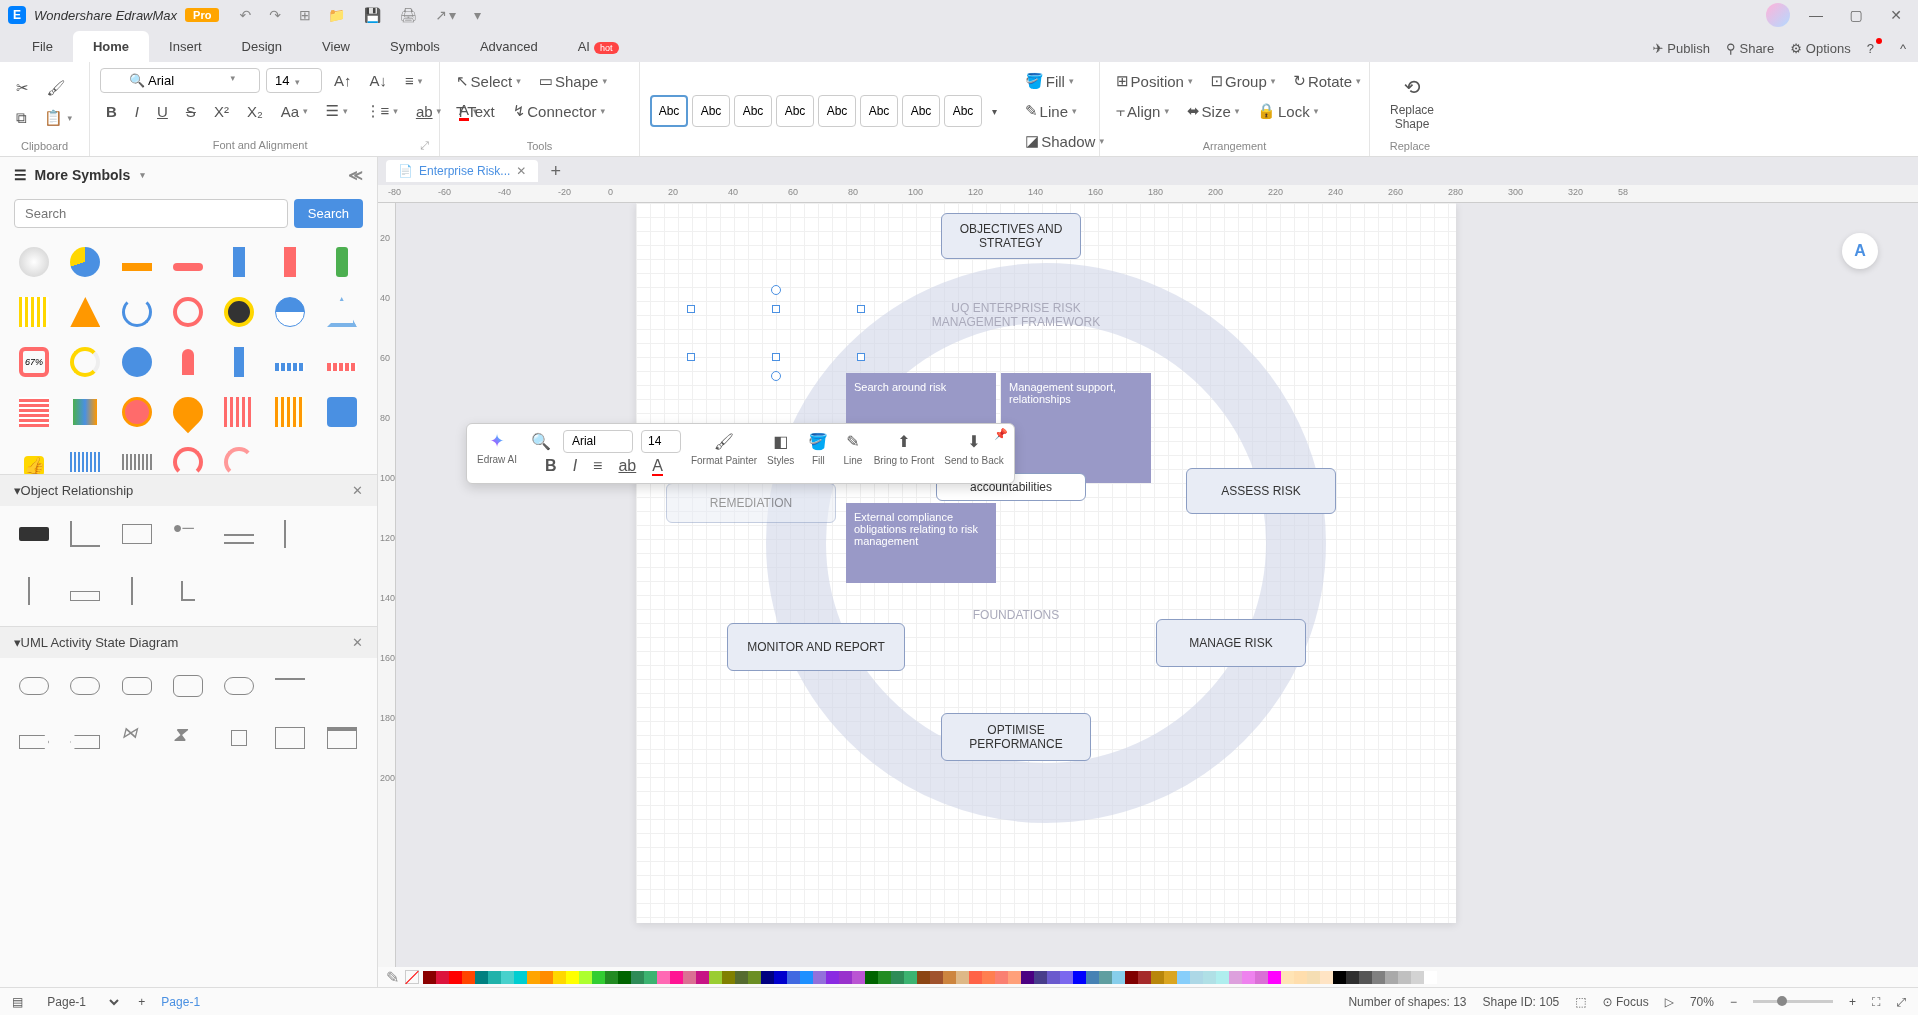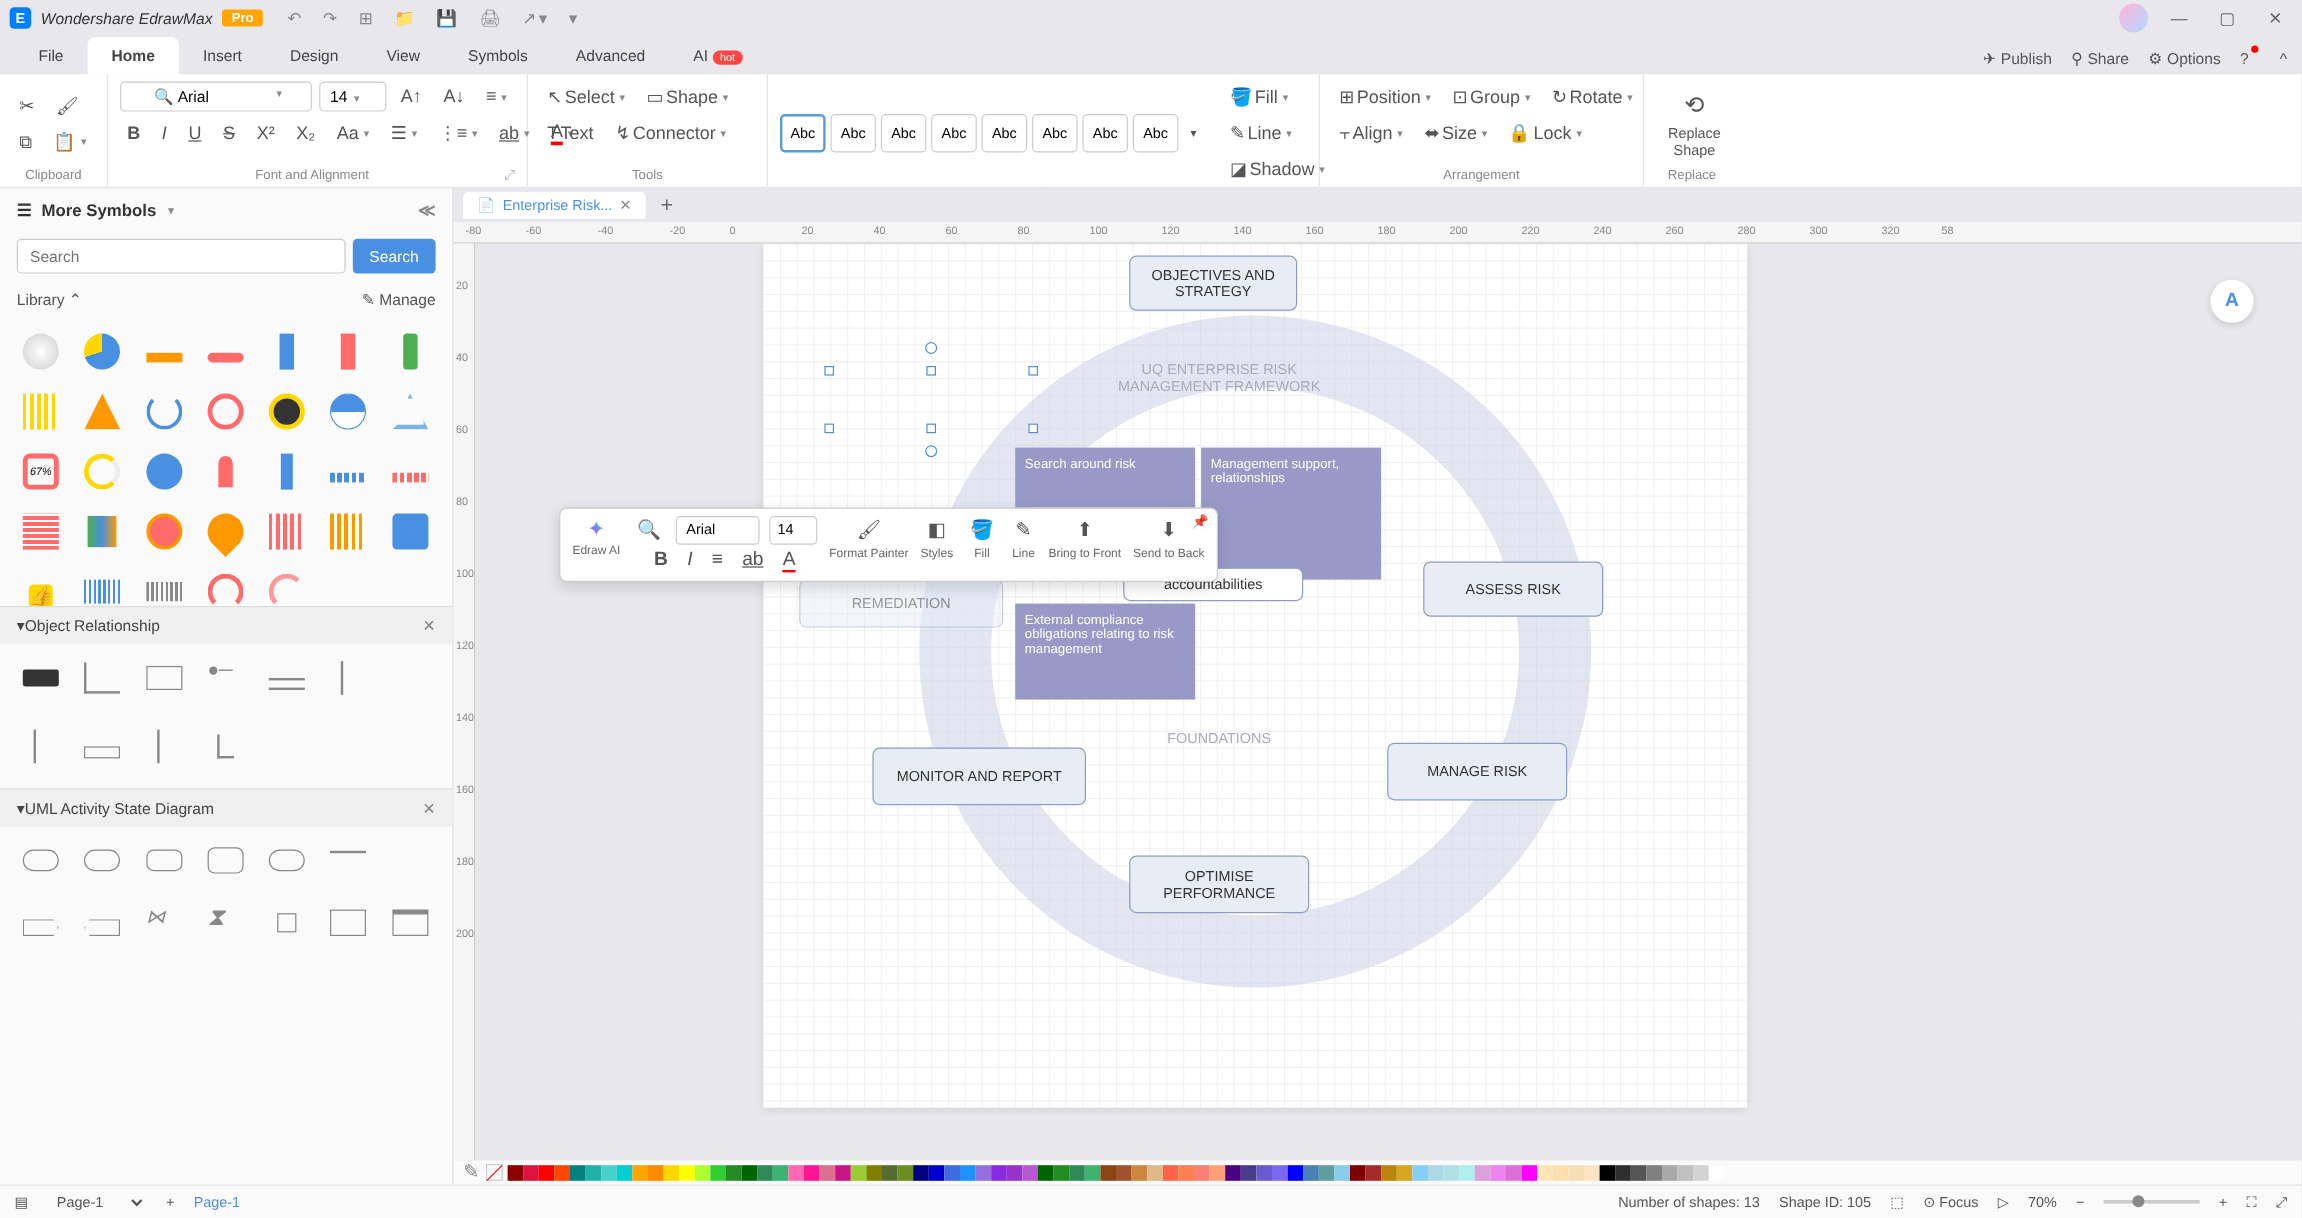--- a/index.html
+++ b/index.html
@@ -277,24 +277,20 @@
   <div class="sidebar">
     <div class="sidebar-header">
       <span>☰</span>
       <span>More Symbols</span>
         <span class="dropdown-caret">▾</span>
       <span class="sidebar-collapse">≪</span>
     </div>
     <div class="search-row">
       <input class="search-input" placeholder="Search" style="">
       <button class="search-btn">Search</button>
-    </div>
-    <div class="library-row">
-      <span><span>Library</span> ⌃</span>
-      <span class="manage">✎ <span>Manage</span></span>
     </div>
     <div class="symbol-grid" style="height:240px">
       <div class="symbol-item">
           <div class="symbol-shape" style="background:radial-gradient(#fff,#ccc);border-radius:50%"></div>
         </div>
       <div class="symbol-item">
           <div class="symbol-shape" style="background:conic-gradient(#4a90e2 70%,#ffd700 0);border-radius:50%"></div>
         </div>
       <div class="symbol-item">
           <div class="symbol-shape" style="background:linear-gradient(#ff9800,#ff9800);height:8px;margin-top:10px"></div>

